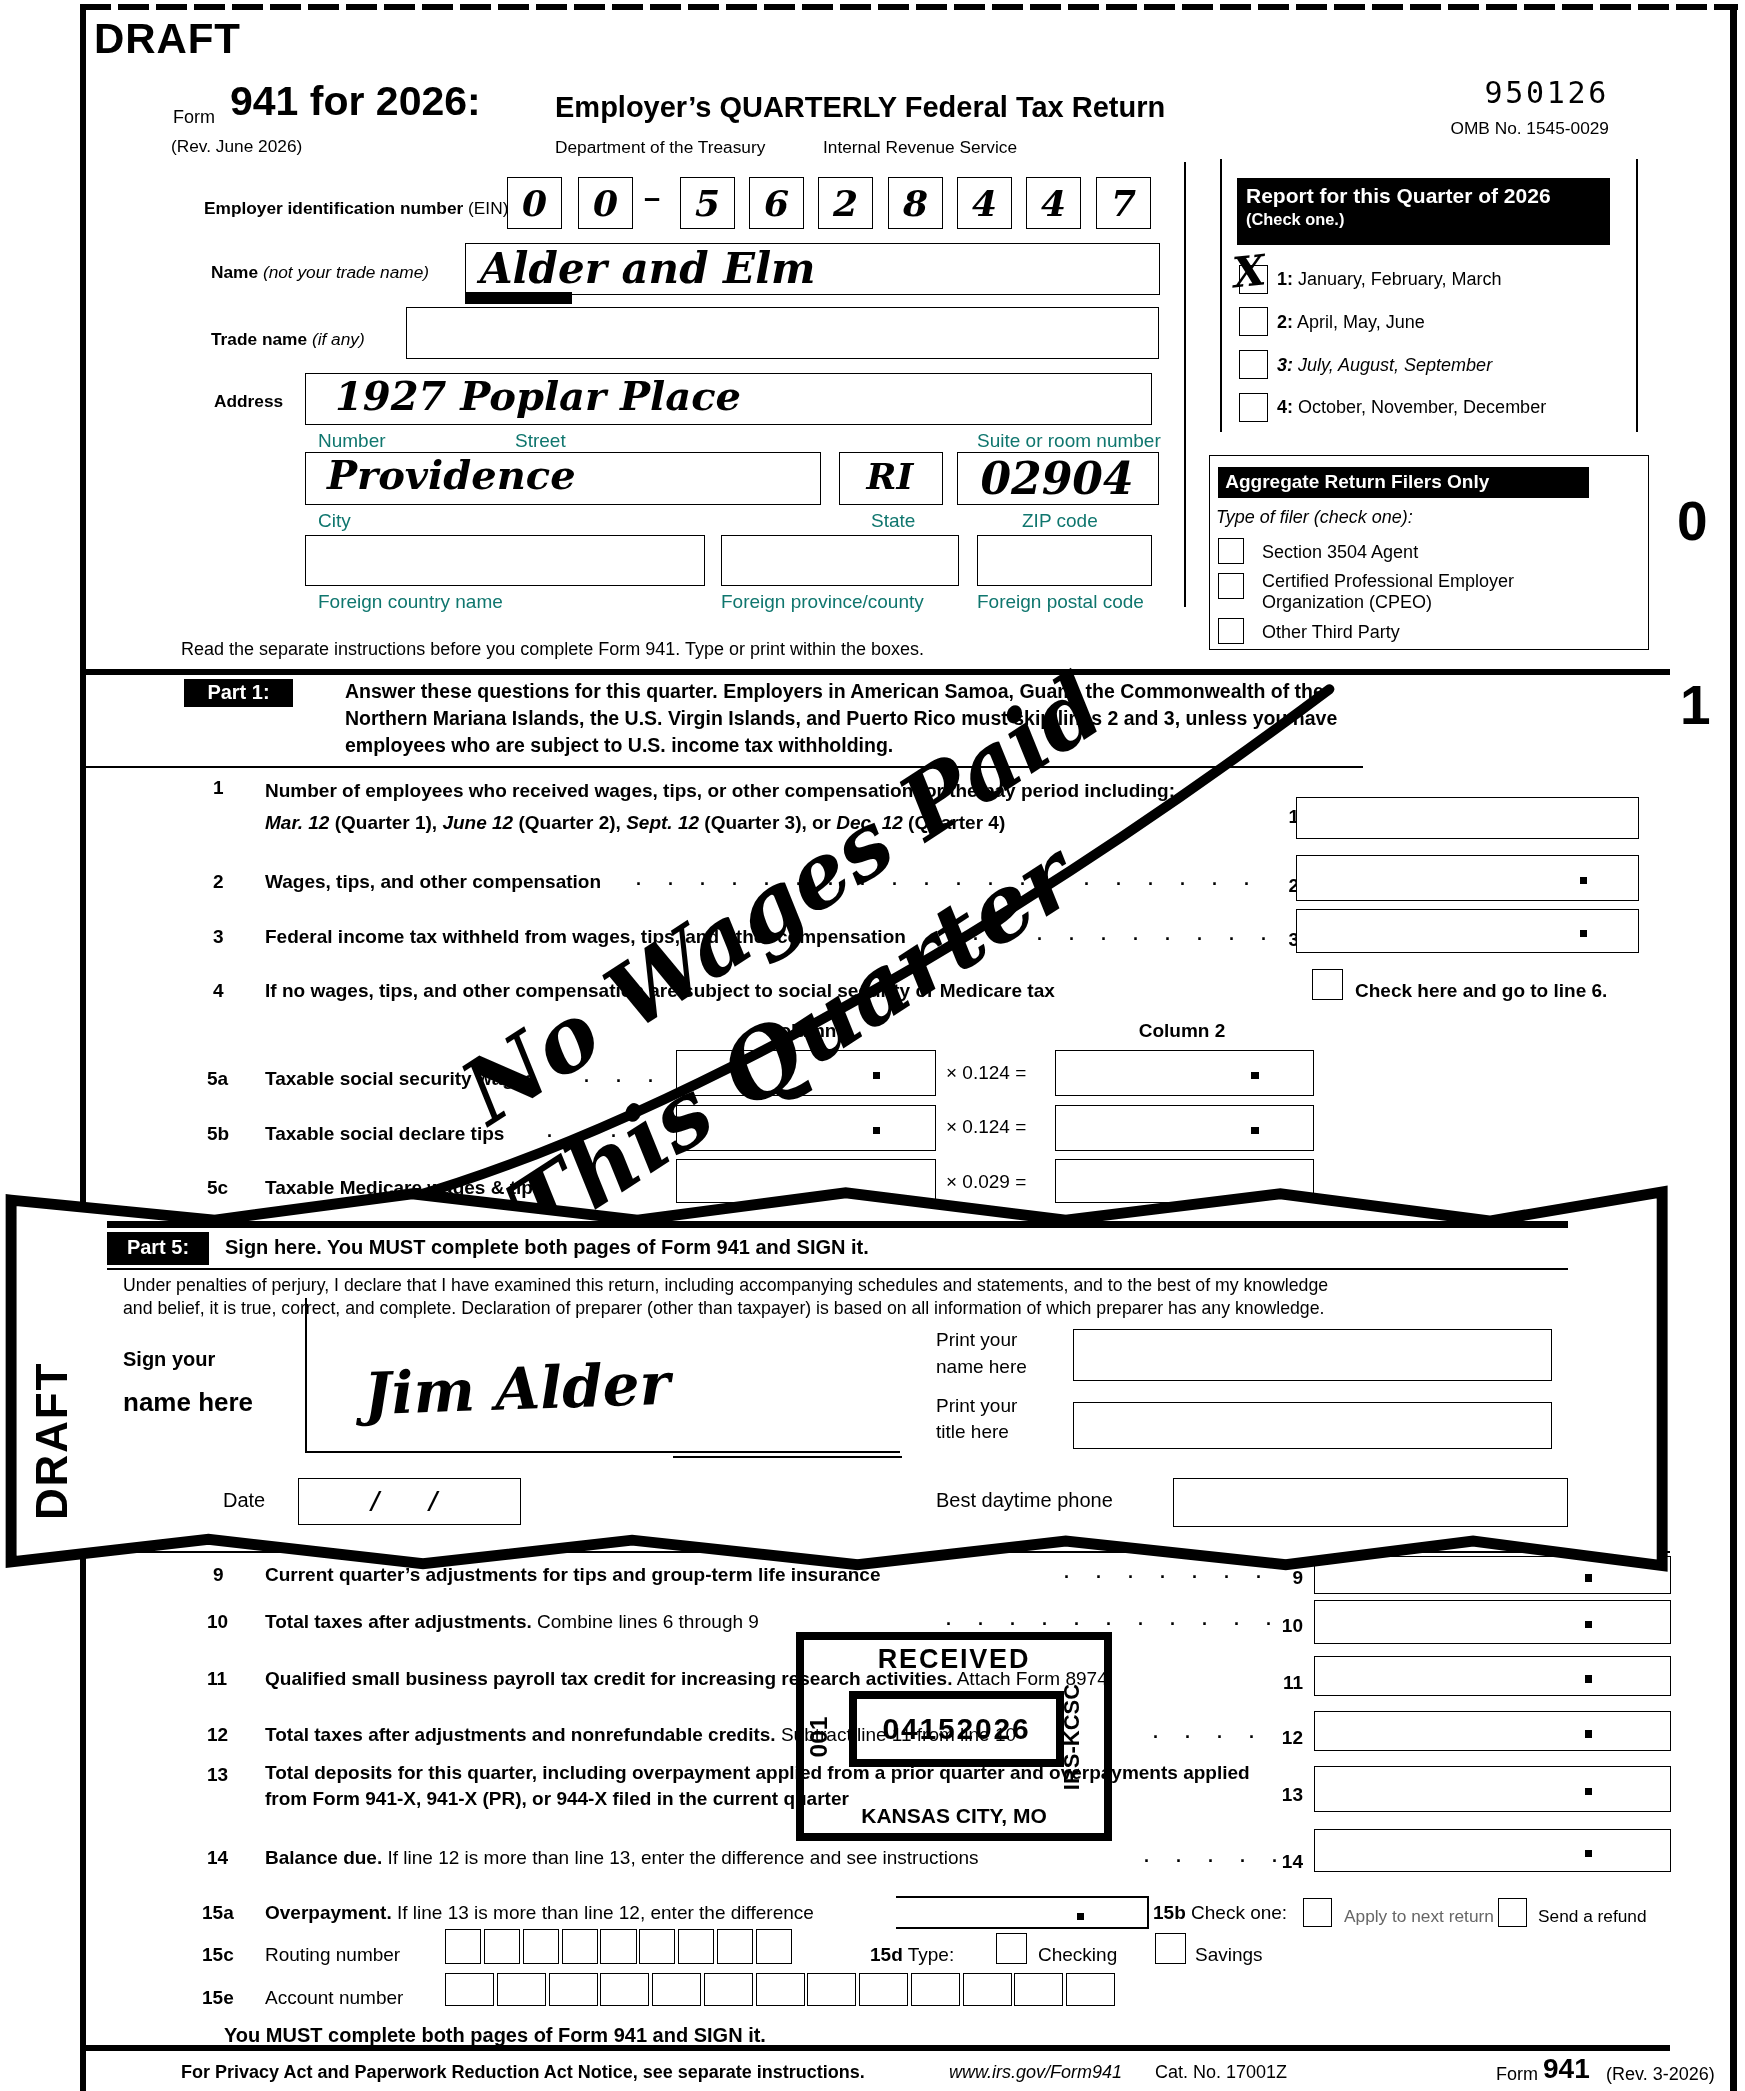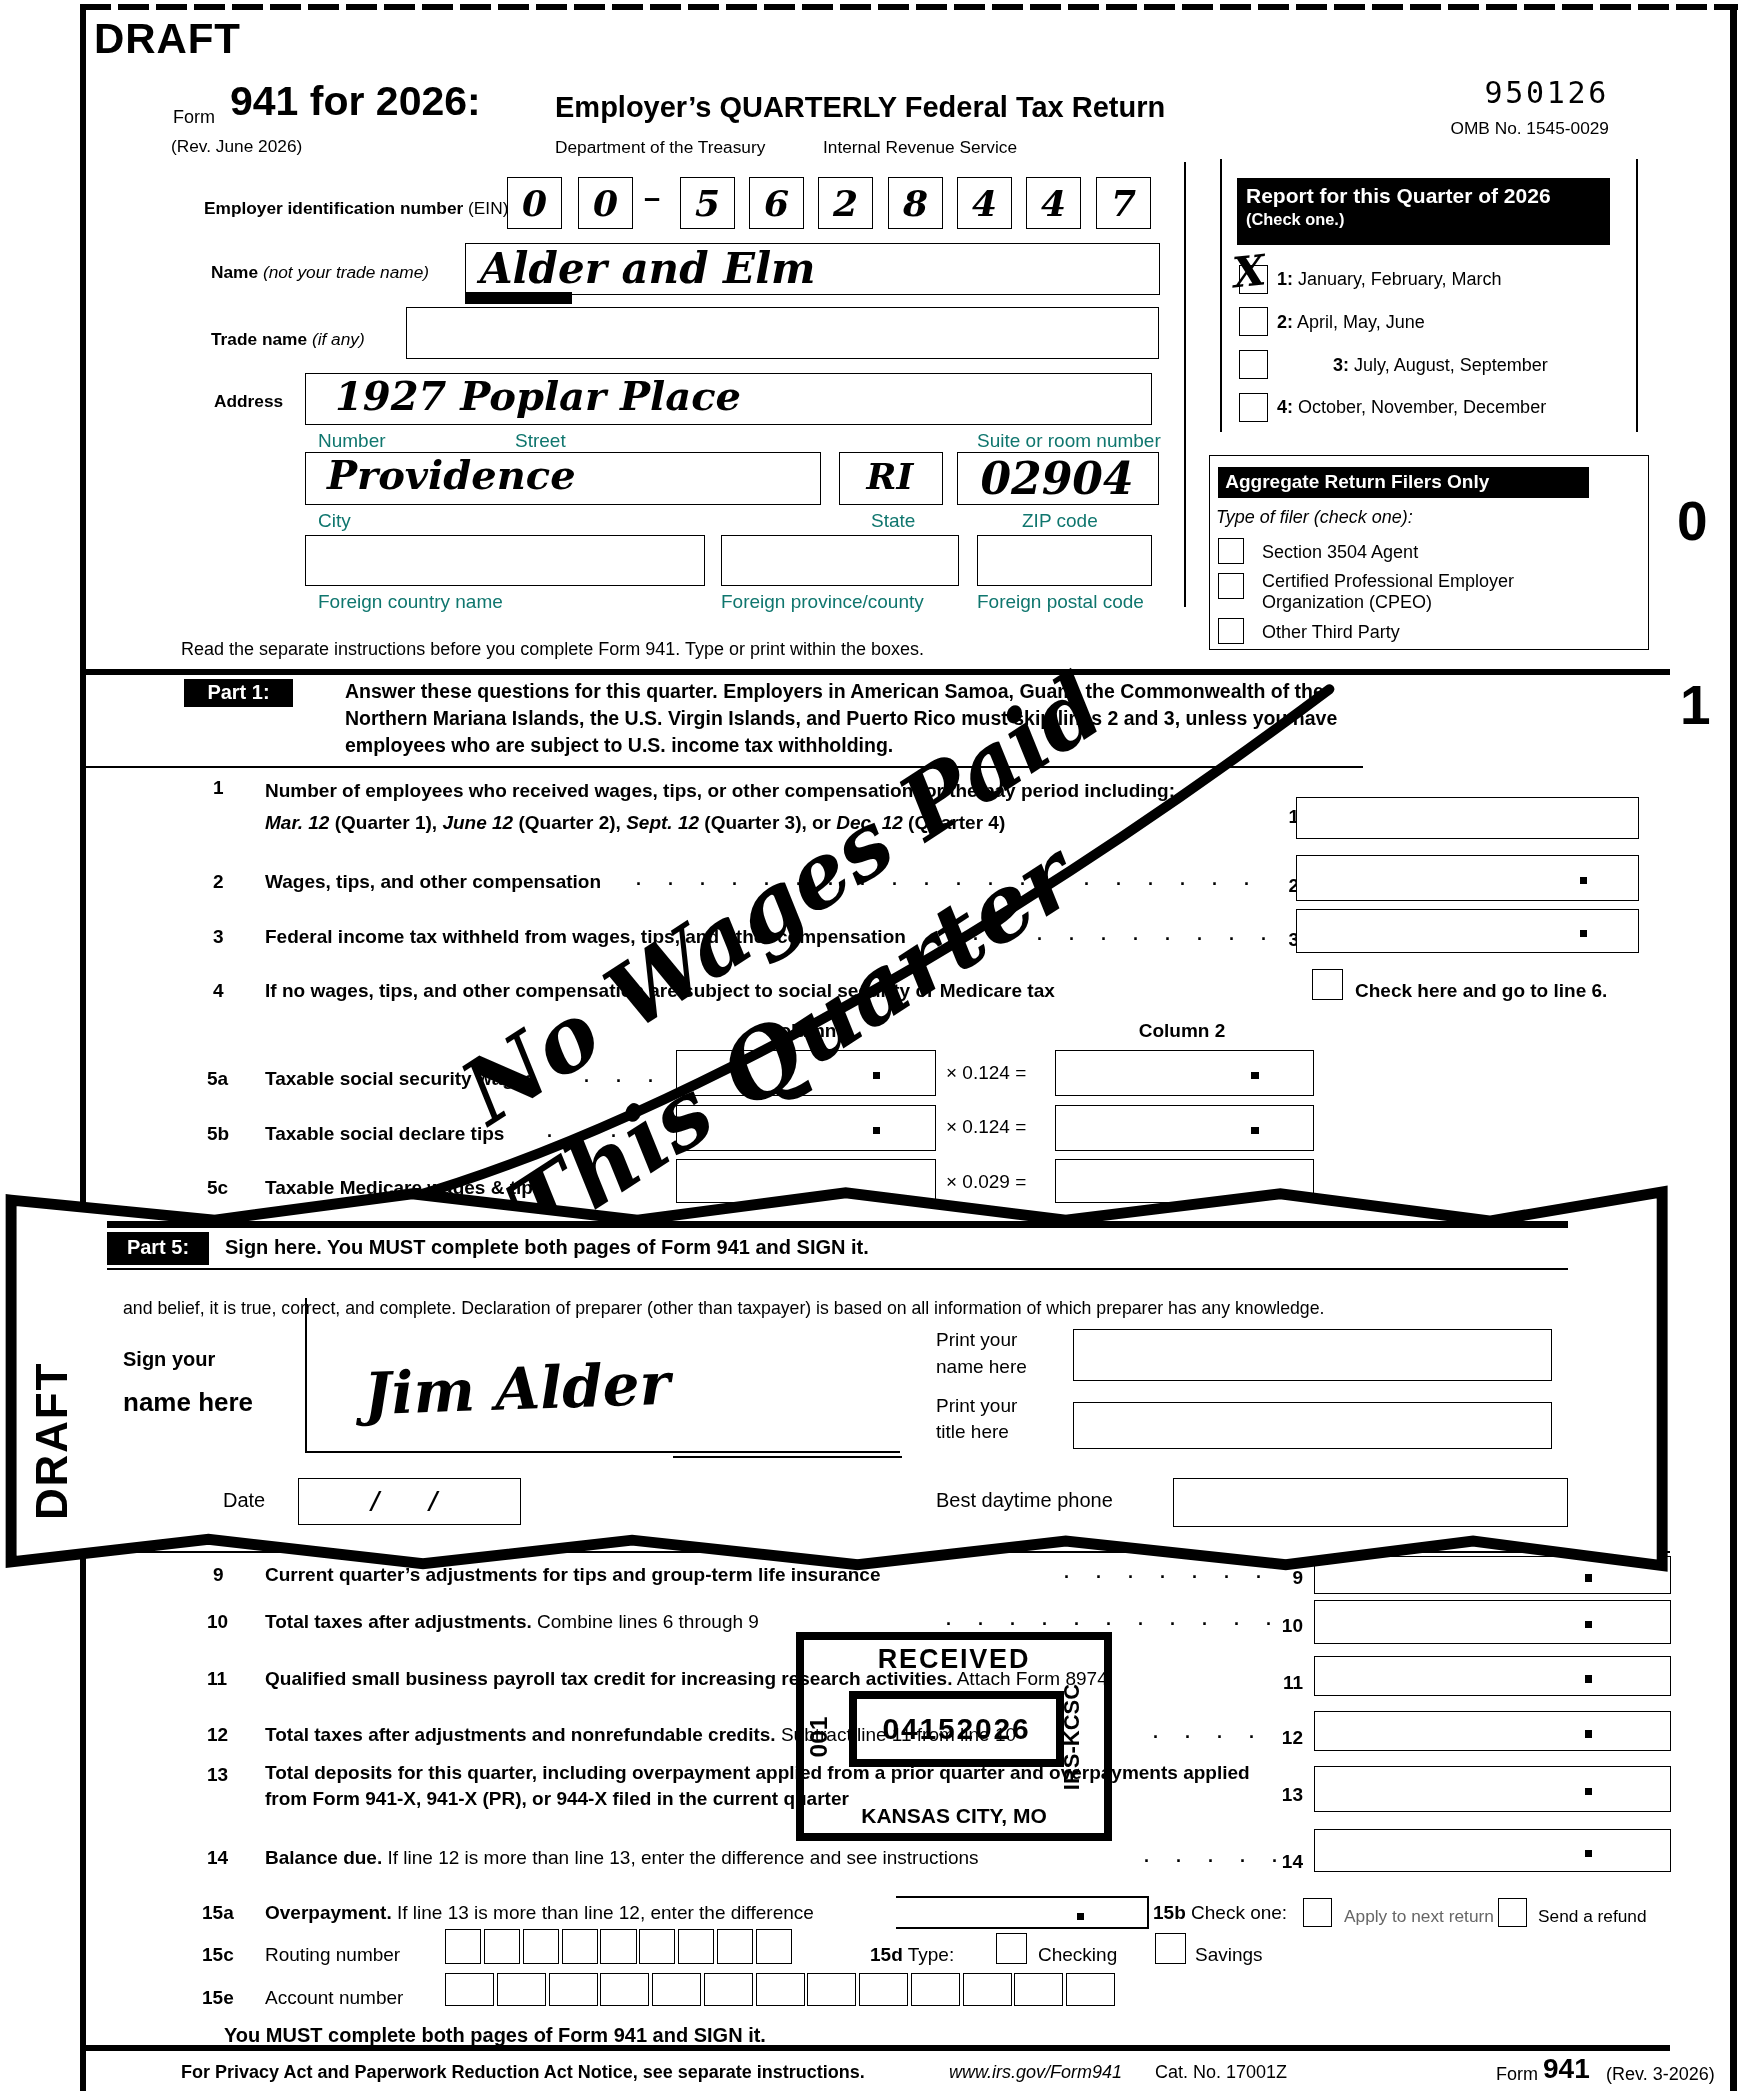--- a/index.html
+++ b/index.html
@@ -113,21 +113,21 @@
   <div class="abs" style="left:1237px;top:178px;width:373px;height:67px;background:#000;color:#fff;padding:5.5px 9px;box-sizing:border-box;">
     <div class="b wht" style="font-size:21px;">Report for this Quarter of 2026</div>
     <div class="b wht" style="font-size:16.4px;margin-top:2.7px;">(Check one.)</div>
   </div>
   <div class="cb" style="left:1239px;top:265px;width:27px;height:27px;"></div>
   <span class="abs hw" style="left:1233px;top:247px;font-size:42px;transform:rotate(-6deg);">X</span>
   <span class="abs lbl" style="left:1277px;top:269px;"><span class="b">1:</span> <span>January, February, March</span></span>
   <div class="cb" style="left:1239px;top:307px;width:27px;height:27px;"></div>
   <span class="abs lbl" style="left:1277px;top:312px;"><span class="b">2:</span> <span>April, May, June</span></span>
   <div class="cb" style="left:1239px;top:350px;width:27px;height:27px;"></div>
-  <span class="abs lbl" style="left:1333px;top:355px;"><span class="b">3:</span> <span>July, August, September</span></span>
+  <span class="abs lbl" style="left:1277px;top:355px;font-style:italic;"><span class="b">3:</span> <span>July, August, September</span></span>
   <div class="cb" style="left:1239px;top:393px;width:27px;height:27px;"></div>
   <span class="abs lbl" style="left:1277px;top:397px;"><span class="b">4:</span> <span>October, November, December</span></span>
 
   <div class="box" style="left:1209px;top:455px;width:438px;height:193px;"></div>
   <div class="abs b wht" style="left:1218px;top:467px;width:371px;height:31px;background:#000;font-size:19px;padding:3.6px 0 0 7.3px;box-sizing:border-box;">Aggregate Return Filers Only</div>
   <span class="abs lbl" style="left:1216px;top:507px;font-style:italic;">Type of filer (check one):</span>
   <div class="cb" style="left:1218px;top:538px;width:23.6px;height:23.6px;"></div>
   <span class="abs lbl" style="left:1262px;top:542px;">Section 3504 Agent</span>
   <div class="cb" style="left:1218px;top:573px;width:23.6px;height:23.6px;"></div>
   <span class="abs lbl" style="left:1262px;top:571px;">Certified Professional Employer</span>
@@ -213,20 +213,21 @@
 
   <svg width="1746" height="2092" viewBox="0 0 1920 2301" style="z-index:4;pointer-events:none;">
     <polygon points="12,1320 236,1342 453,1313 701,1342 930,1312 1172,1342 1408,1313 1638,1343 1828,1311 1828,1722 1620,1695 1414,1721 1172,1695 943,1721 695,1694 465,1720 229,1693 12,1718" fill="#fff" stroke="#000" stroke-width="12"></polygon>
   </svg>
   <div class="abs" style="left:0;top:0;width:1746px;height:2092px;z-index:5;pointer-events:none;">
     <div class="abs hw" style="left:27px;top:1520px;transform:rotate(-90deg);transform-origin:0 0;font-size:44px;font-style:normal;font-family:'Liberation Sans',sans-serif;font-weight:bold;letter-spacing:1.8px;">DRAFT</div>
     <div class="blackbar" style="left:107px;top:1221px;width:1461px;height:7.3px;"></div>
     <div class="abs b wht" style="left:107px;top:1232px;width:102px;height:33px;background:#000;font-size:20px;text-align:center;padding-top:3.6px;box-sizing:border-box;">Part 5:</div>
     <span class="abs b" style="left:225px;top:1236px;font-size:20px;">Sign here. You MUST complete both pages of Form 941 and SIGN it.</span>
     <div class="thin" style="left:107px;top:1268px;width:1461px;height:1.8px;"></div>
+    <span class="abs" style="left:123px;top:1275px;font-size:17.7px;">Under penalties of perjury, I declare that I have examined this return, including accompanying schedules and statements, and to the best of my knowledge</span>
     <span class="abs" style="left:123px;top:1298px;font-size:17.7px;">and belief, it is true, correct, and complete. Declaration of preparer (other than taxpayer) is based on all information of which preparer has any knowledge.</span>
     <span class="abs b" style="left:123px;top:1348px;font-size:20px;">Sign your</span>
     <span class="abs b" style="left:123px;top:1387px;font-size:26px;">name here</span>
     <div class="thin" style="left:305px;top:1298px;width:1.8px;height:155px;"></div>
     <div class="thin" style="left:305px;top:1451px;width:595px;height:1.8px;"></div>
     <div class="thin" style="left:673px;top:1456px;width:229px;height:1.8px;"></div>
     <span class="abs hw" style="left:364px;top:1355px;font-size:58px;transform:rotate(-2deg);pointer-events:auto;">Jim Alder</span>
     <span class="abs" style="left:936px;top:1329px;font-size:19px;">Print your</span>
     <span class="abs" style="left:936px;top:1356px;font-size:19px;">name here</span>
     <div class="box" style="left:1073px;top:1329px;width:477px;height:50px;pointer-events:auto;"></div>

